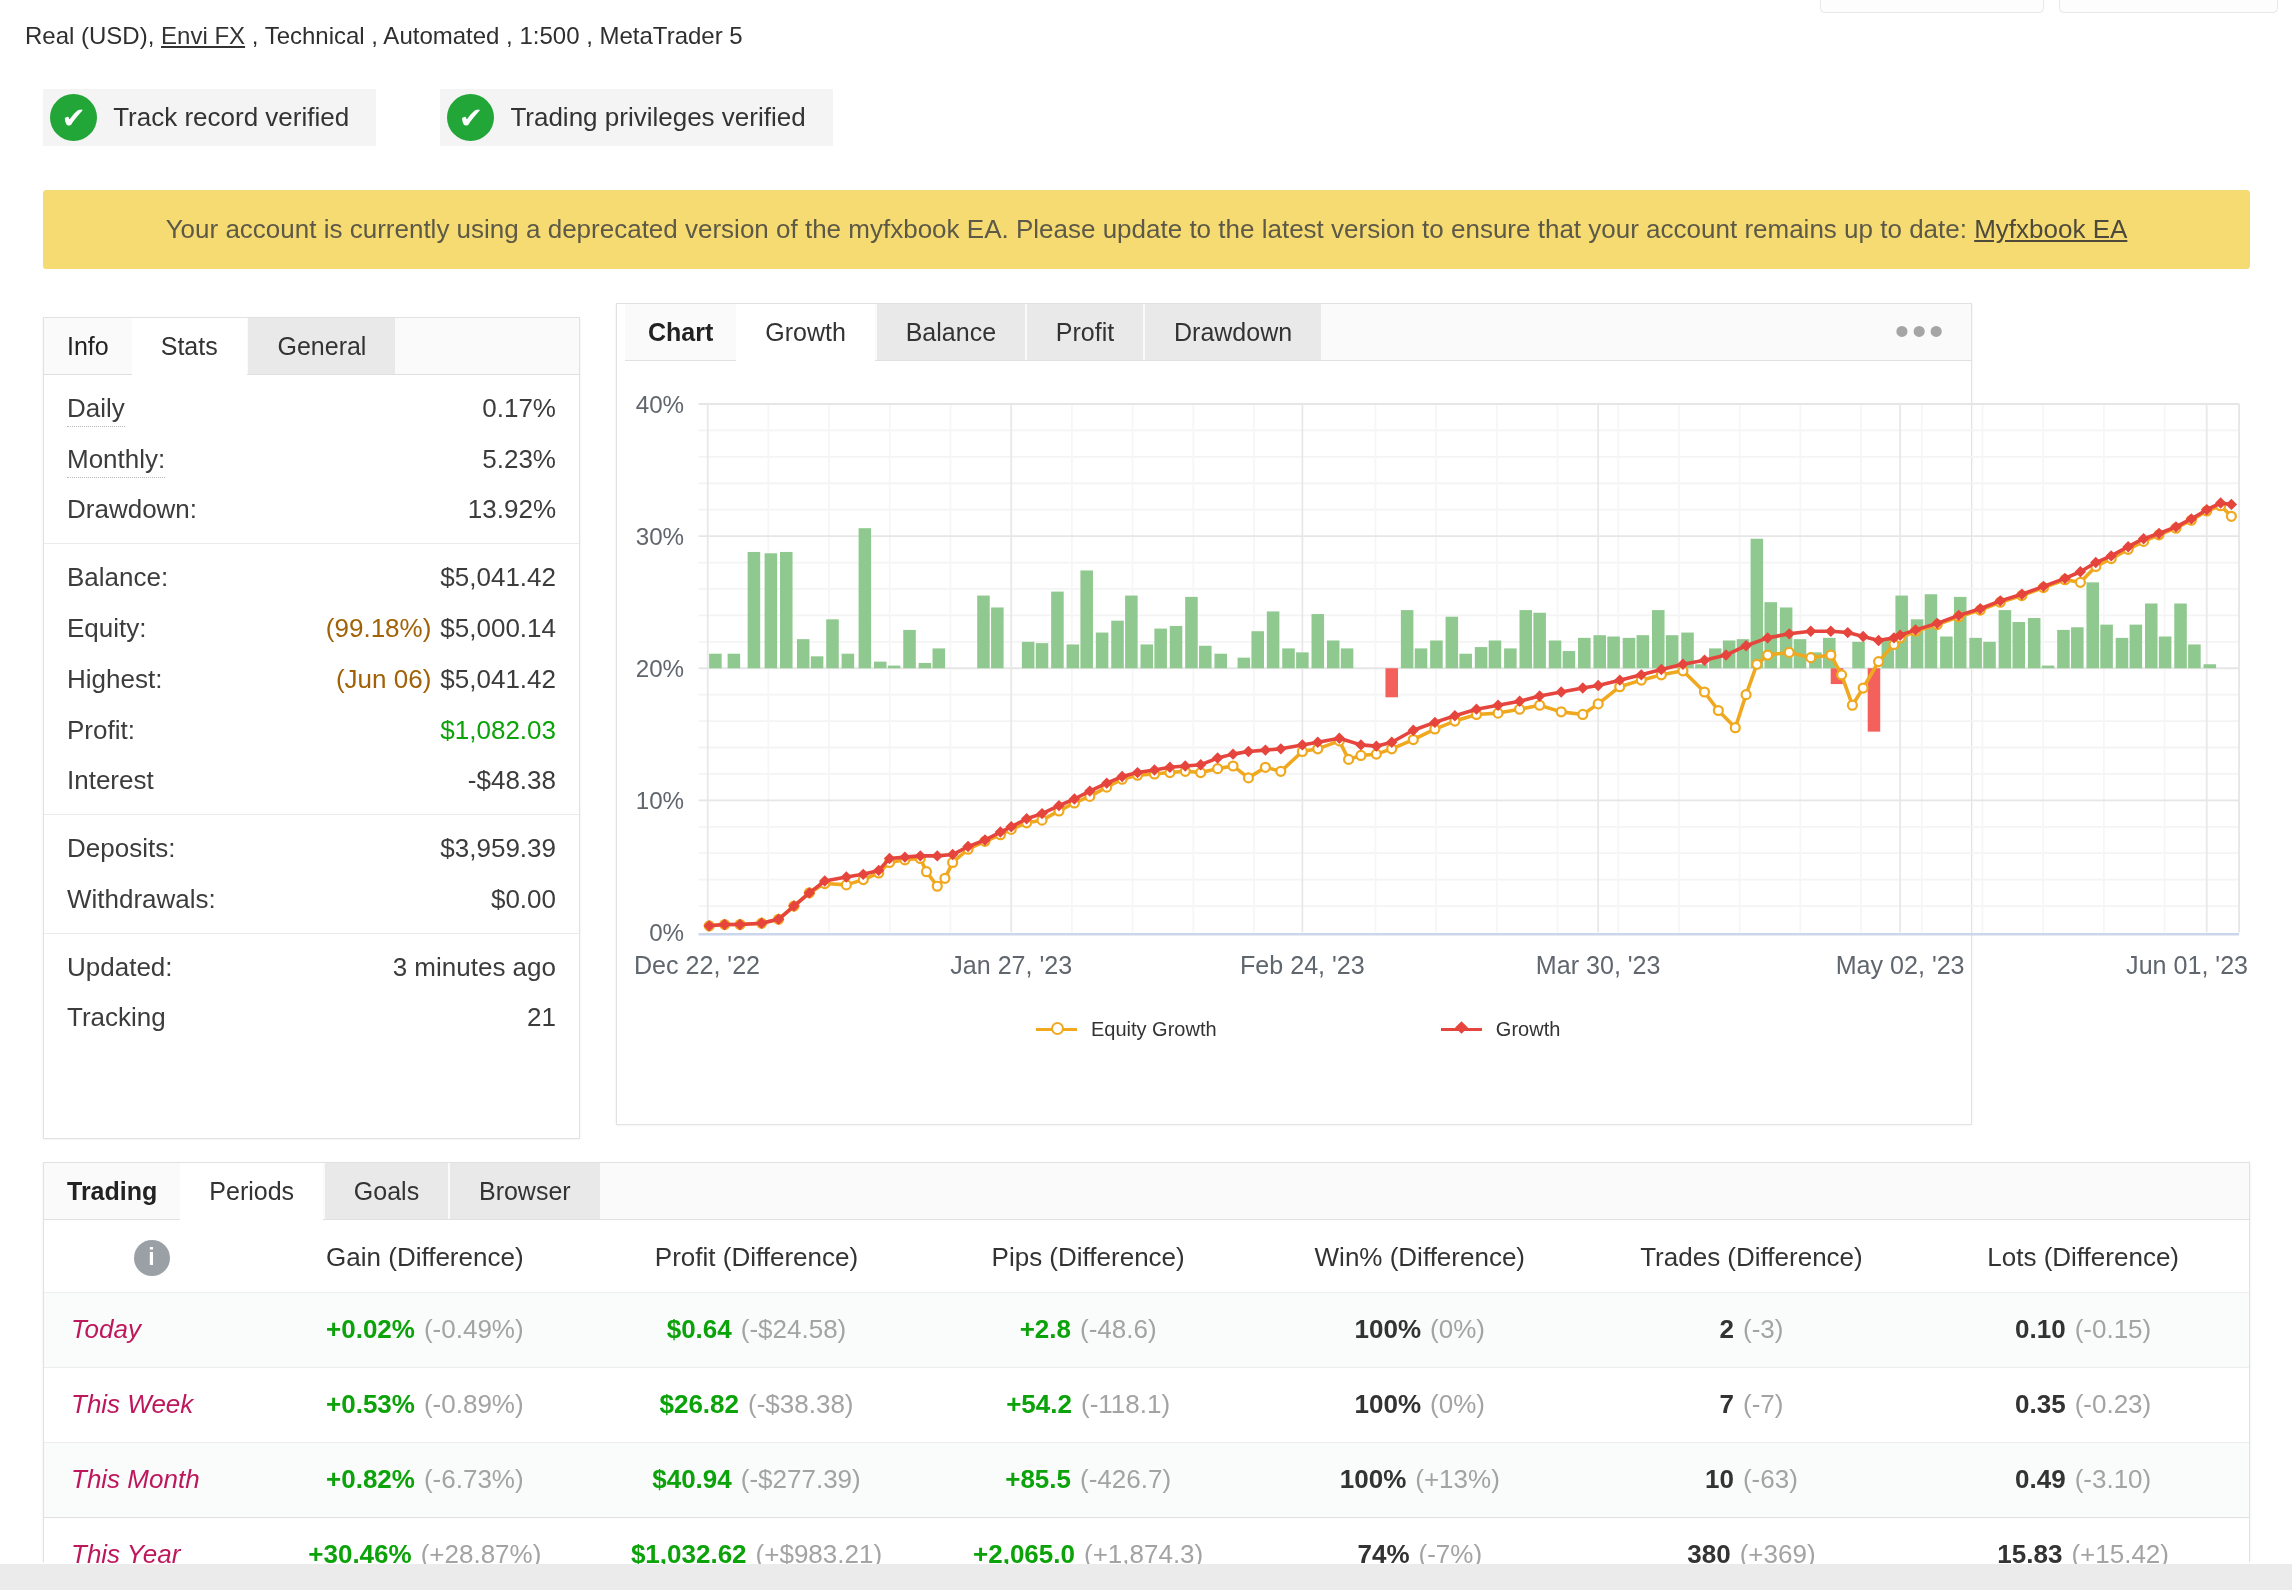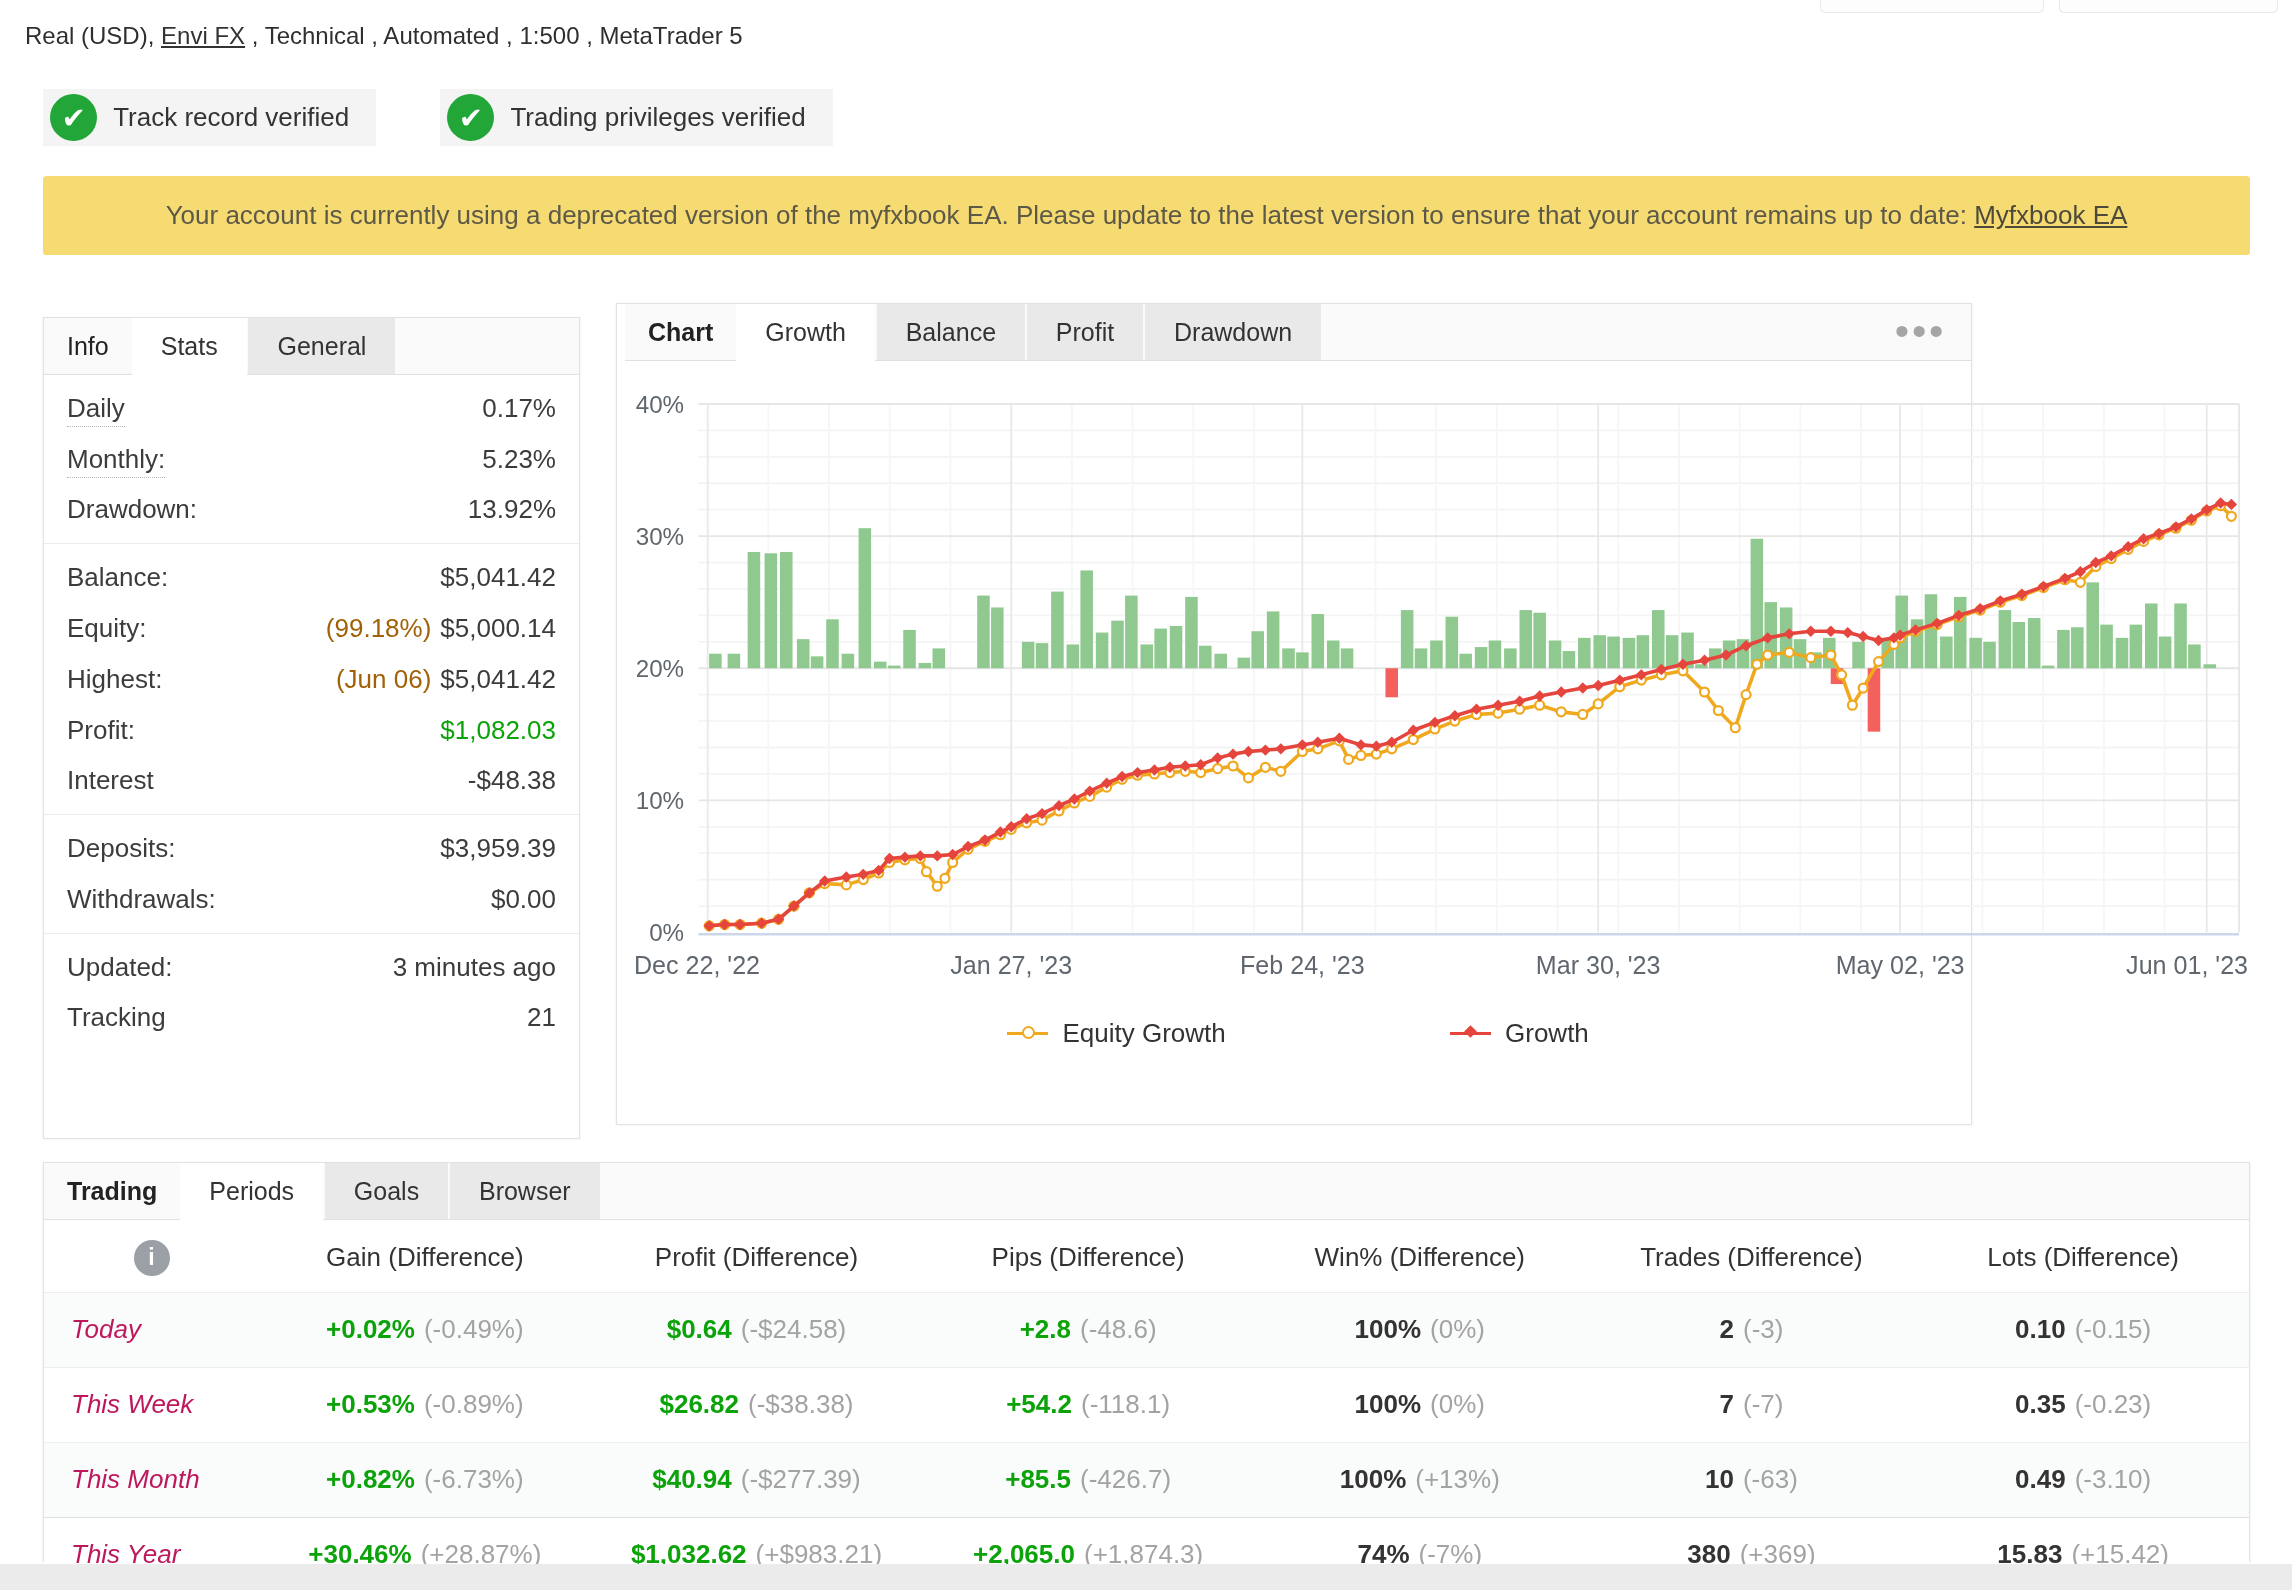--- a/index.html
+++ b/index.html
@@ -20,21 +20,21 @@
 
   .page-header { position:absolute; left:25px; top:21.5px; font-size:24px; color:#2f2f2f; }
   .account-link { text-decoration:underline; cursor:pointer; }
 
   .badges { position:absolute; left:43px; top:89px; display:flex; gap:64px; }
   .badge { display:flex; align-items:center; background:#f4f4f4; height:57px; padding:0 27px 0 7.2px; }
   .badge-icon { width:47px; height:47px; border-radius:50%; background:#23a638; color:#fff;
     display:flex; align-items:center; justify-content:center; font-size:29px; margin-right:16px; }
   .badge-label { font-size:26px; color:#333; }
 
-  .banner { position:absolute; left:43px; top:176px; width:2207px; height:79px;
+  .banner { position:absolute; left:43px; top:190px; width:2207px; height:79px;
     background:#f6db72; border-radius:3.6px; display:flex; align-items:center; justify-content:center;
     font-size:26px; color:#5d5948; }
   .banner a { color:#4d4a3c; font-weight:400; }
 
   .panel { position:absolute; background:#fff; border:0.9px solid #e2e2e2;
     box-shadow:0 0.9px 2.7px rgba(0,0,0,0.08); }
   #info-panel    { left:43px;  top:317px;  width:537px;  height:822px; }
   #chart-panel   { left:616px; top:303px;  width:1356px; height:822px;padding-left:8px; }
   #trading-panel { left:43px;  top:1162px; width:2207px; height:400px; }
 
@@ -57,21 +57,21 @@
   .stat-label .dotted { border-bottom:1.8px dotted #b9b9b9; padding-bottom:3.6px; }
   .stat-label .blbl { font-weight:700; }
   .stat-value { text-align:right; color:#3c3c3c; }
   .muted { color:#a16207; margin-right:9px; }
   .green { color:#0ca30a; }
   .vbold { font-weight:700; }
 
   
   #growth-svg { display:block; }
   .legend { display:flex; justify-content:center; gap:224px; margin-top:30px;
-    font-size:26px; color:#333; }
+    font-size:20px; color:#333; }
   .legend-item { display:flex; align-items:center; cursor:pointer; }
   .lm { display:inline-block; width:41px; height:3.6px; position:relative; margin-right:14.3px; }
   .lm-yellow { background:#f0a81e; }
   .lm-yellow::after { content:""; position:absolute; left:15px; top:-5.4px; width:9px; height:9px;
     border-radius:50%; background:#fff; border:2.7px solid #f0a81e; }
   .lm-red { background:#e5453d; }
   .lm-red::after { content:""; position:absolute; left:16px; top:-4.5px; width:9px; height:9px;
     background:#e5453d; transform:rotate(45deg); }
 
   

